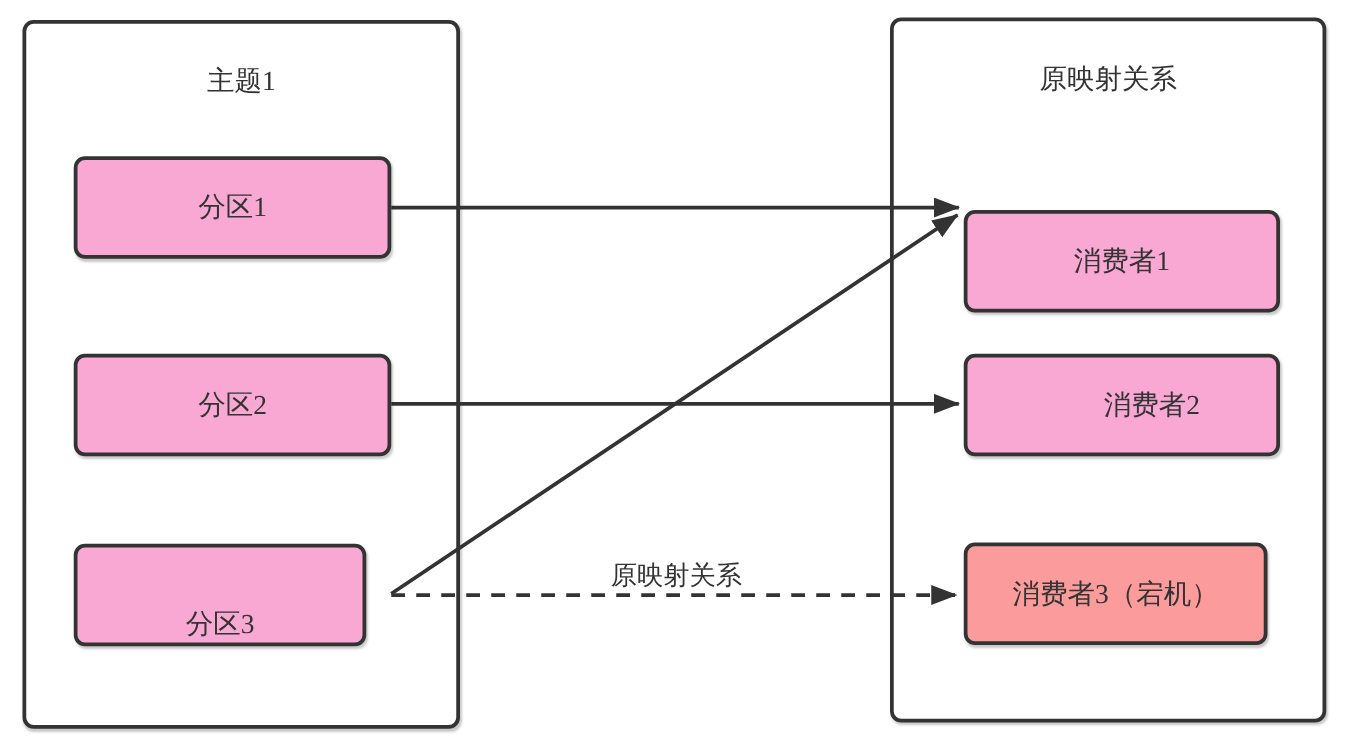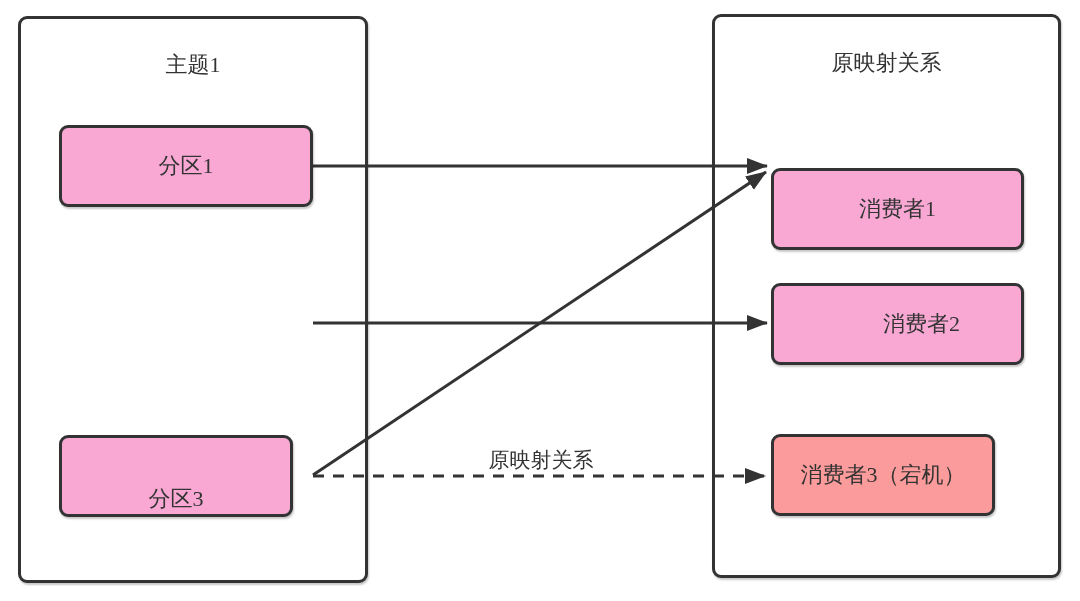--- a/index.html
+++ b/index.html
@@ -87,27 +87,30 @@
     <line x1="313" y1="323" x2="767" y2="323" stroke="#333333" stroke-width="3" marker-end="url(#ah)"></line>
     <line x1="313" y1="475" x2="766" y2="172" stroke="#333333" stroke-width="3" marker-end="url(#ah)"></line>
     <line x1="313" y1="476" x2="765" y2="476" stroke="#333333" stroke-width="3" stroke-dasharray="11 9" marker-end="url(#ah)"></line>
   </svg>
 
   <span class="edge-label">原映射关系</span>
 
   <div class="node" style="left:59px; top:125px; width:254px; height:82px;">
     <span>分区1</span>
   </div>
+  <div class="node" style="left:59px; top:283px; width:254px; height:82px;">
+    <span>分区2</span>
+  </div>
   <div class="node" style="left:59px; top:435px; width:234px; height:82px;align-items:flex-end;">
     <span>分区3</span>
   </div>
 
   <div class="node" style="left:771px; top:124px; width:253px; height:82px;margin-top:44px;">
     <span>消费者1</span>
   </div>
   <div class="node" style="left:771px; top:283px; width:253px; height:82px;padding-left:48px;">
     <span>消费者2</span>
   </div>
-  <div class="node down" style="left:771px; top:434px; width:224px; height:82px;">
+  <div class="node down" style="left:771px; top:434px; width:243px; height:82px;">
     <span>消费者3（宕机）</span>
   </div>
 
 </div>
 
 </body></html>

